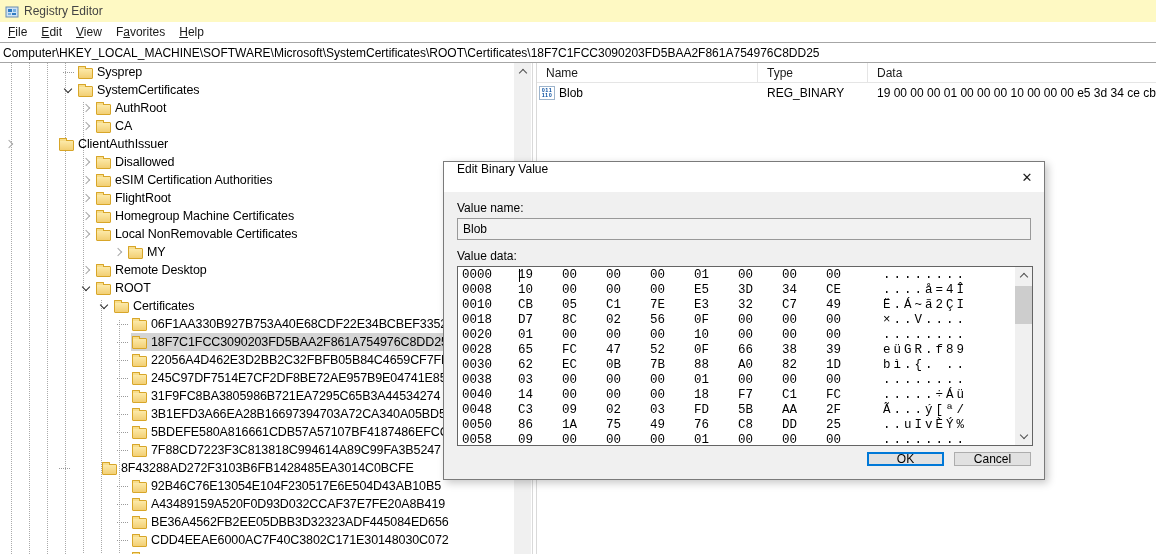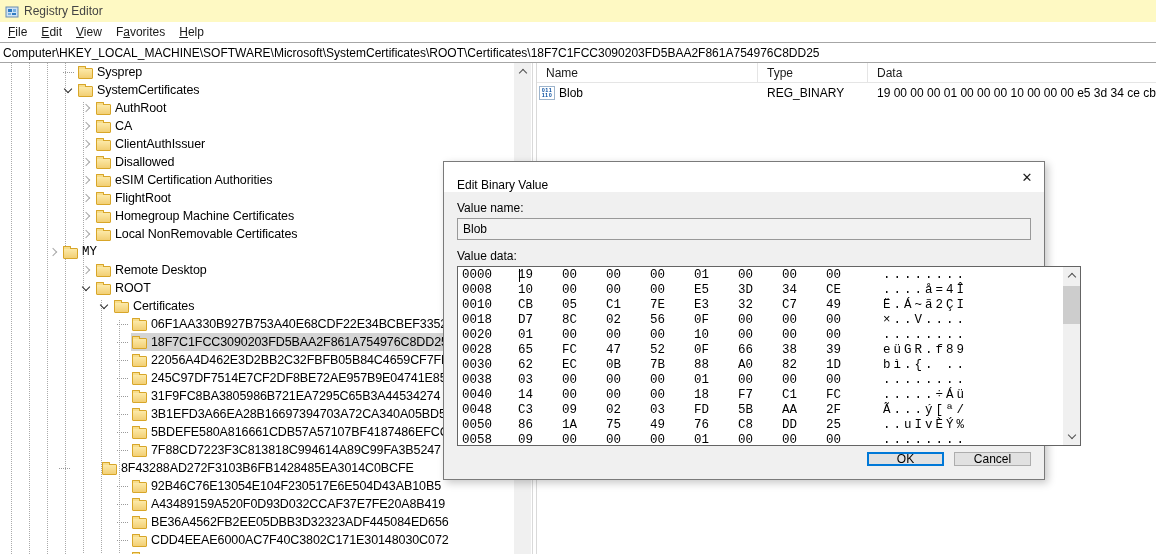--- a/index.html
+++ b/index.html
@@ -53,28 +53,28 @@
   .lcell-type { width:110px; padding-left:9px; }
   .lcell-data { flex:1; padding-left:9px; overflow:hidden; }
   .vicon { width:16px; height:14px; border:1px solid #9db4cc; background:#fff; color:#0a50a0; flex:none;
     display:flex; flex-direction:column; align-items:center; justify-content:center; margin-right:4px;
     font-size:8px; font-weight:bold; line-height:1; font-family:"Liberation Sans",sans-serif; }
   .vicon.bin { font-size:5.5px; letter-spacing:0.5px; }
 
   
   .dialog { position:absolute; left:443px; top:161px; width:602px; height:319px; background:#f0f0f0;
     border:1px solid #7a7a7a; box-shadow:3px 3px 8px rgba(0,0,0,0.22); z-index:30; }
-  .dlg-titlebar { height:30px; background:#fff; display:flex; align-items:flex-end; padding-left:13px; }
+  .dlg-titlebar { height:30px; background:#fff; display:flex; align-items:flex-start; padding-left:13px; }
   .dlg-title { font-size:12px; color:#000; flex:1; }
   .dlg-close { width:34px; height:30px; display:flex; align-items:center; justify-content:center;
     font-size:13px; color:#1a1a1a; font-family:"DejaVu Sans",sans-serif; }
   .dlg-label { margin:9px 0 3px 13px; color:#000; }
   .dlg-name-input { margin:0 13px; height:22px; border:1px solid #999; background:#f2f2f2;
     display:flex; align-items:center; padding-left:5px; }
-  .hexbox { position:absolute; left:13px; top:104px; width:624px; height:180px; border:1px solid #646464;
+  .hexbox { position:absolute; left:13px; top:104px; width:576px; height:180px; border:1px solid #646464;
     background:#fff; overflow:hidden; font-family:"Liberation Mono","DejaVu Sans Mono",monospace; font-size:12.5px; }
   .hex-inner { position:absolute; left:0; top:1px; right:17px; bottom:0; overflow:hidden; }
   .hrow { height:15px; line-height:15px; display:flex; white-space:pre; position:relative; }
   .haddr { width:60px; padding-left:4px; flex:none; }
   .hb { width:44px; flex:none; }
   .hb:first-of-type { margin-left:3px; }
   .ha { width:10.5px; flex:none; text-align:left; }
   .ha-block { margin-left:13px; display:flex; }
   .caret { position:absolute; left:61px; top:1px; width:1px; height:13px; background:#000; }
   .hex-scroll { position:absolute; right:0; top:0; width:17px; bottom:0; background:#f0f0f0; }
@@ -154,21 +154,21 @@
           </div>
           <div class="trow" style="padding-left: 77px;">
             <span class="slot">
               <span class="chev c"></span>
             </span>
             <span class="rc">
               <span class="folder"></span>
               <span class="tlabel">CA</span>
             </span>
           </div>
-          <div class="trow" style="padding-left: 77px;">
+          <div class="trow" style=" gap: 40px;">
             <span class="slot">
               <span class="chev c"></span>
             </span>
             <span class="rc">
               <span class="folder"></span>
               <span class="tlabel">ClientAuthIssuer</span>
             </span>
           </div>
           <div class="trow" style="padding-left: 77px;">
             <span class="slot">
@@ -208,21 +208,21 @@
           </div>
           <div class="trow" style="padding-left: 77px;">
             <span class="slot">
               <span class="chev c"></span>
             </span>
             <span class="rc">
               <span class="folder"></span>
               <span class="tlabel">Local NonRemovable Certificates</span>
             </span>
           </div>
-          <div class="trow" style="padding-left: 44px; font-family: Liberation Mono, monospace;">
+          <div class="trow" style="padding-left: 109px;">
             <span class="slot">
               <span class="chev c"></span>
             </span>
             <span class="rc">
               <span class="folder"></span>
               <span class="tlabel">MY</span>
             </span>
           </div>
           <div class="trow" style="padding-left: 77px;">
             <span class="slot">

